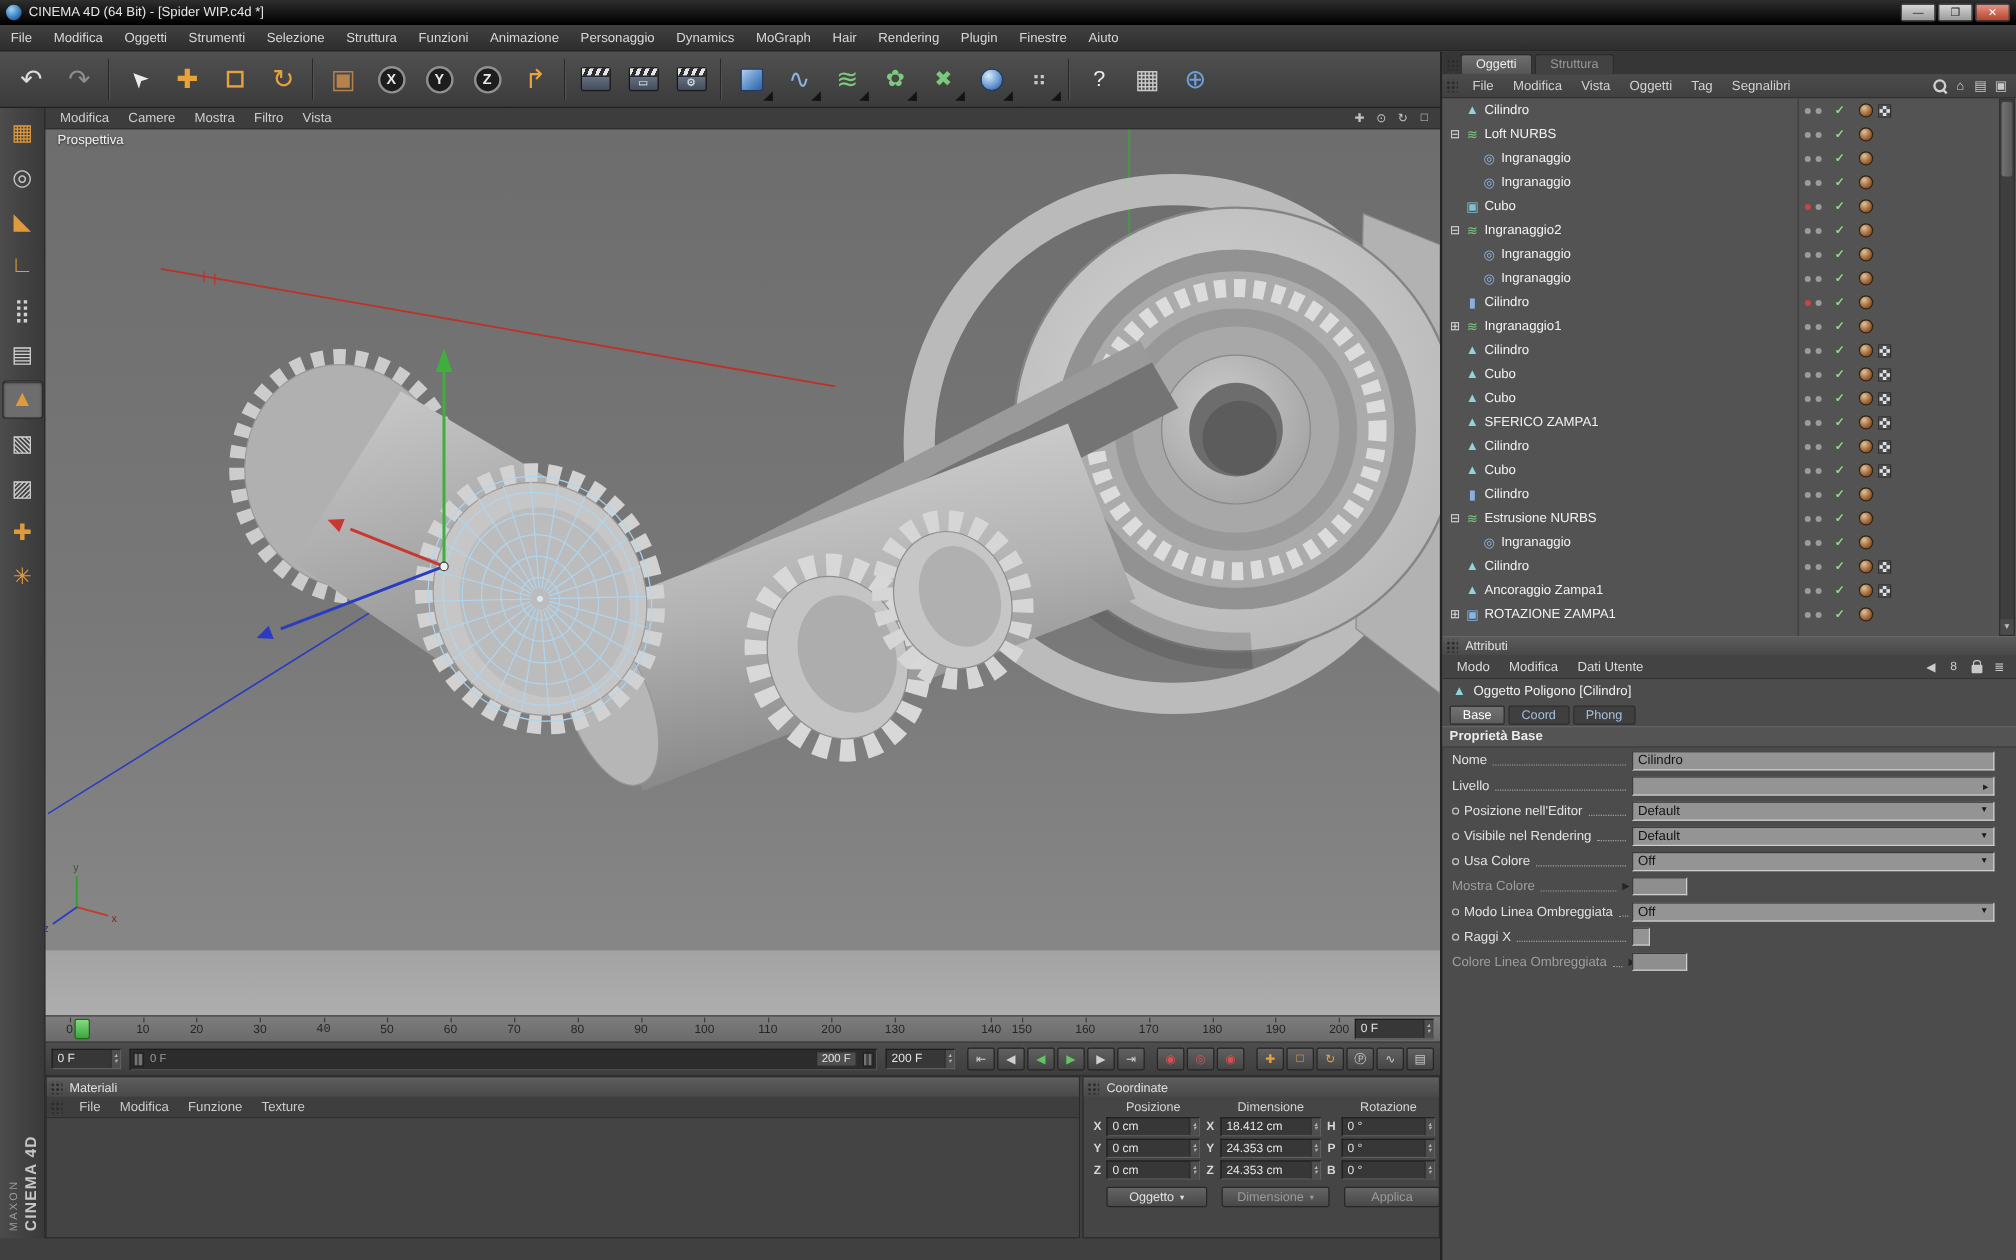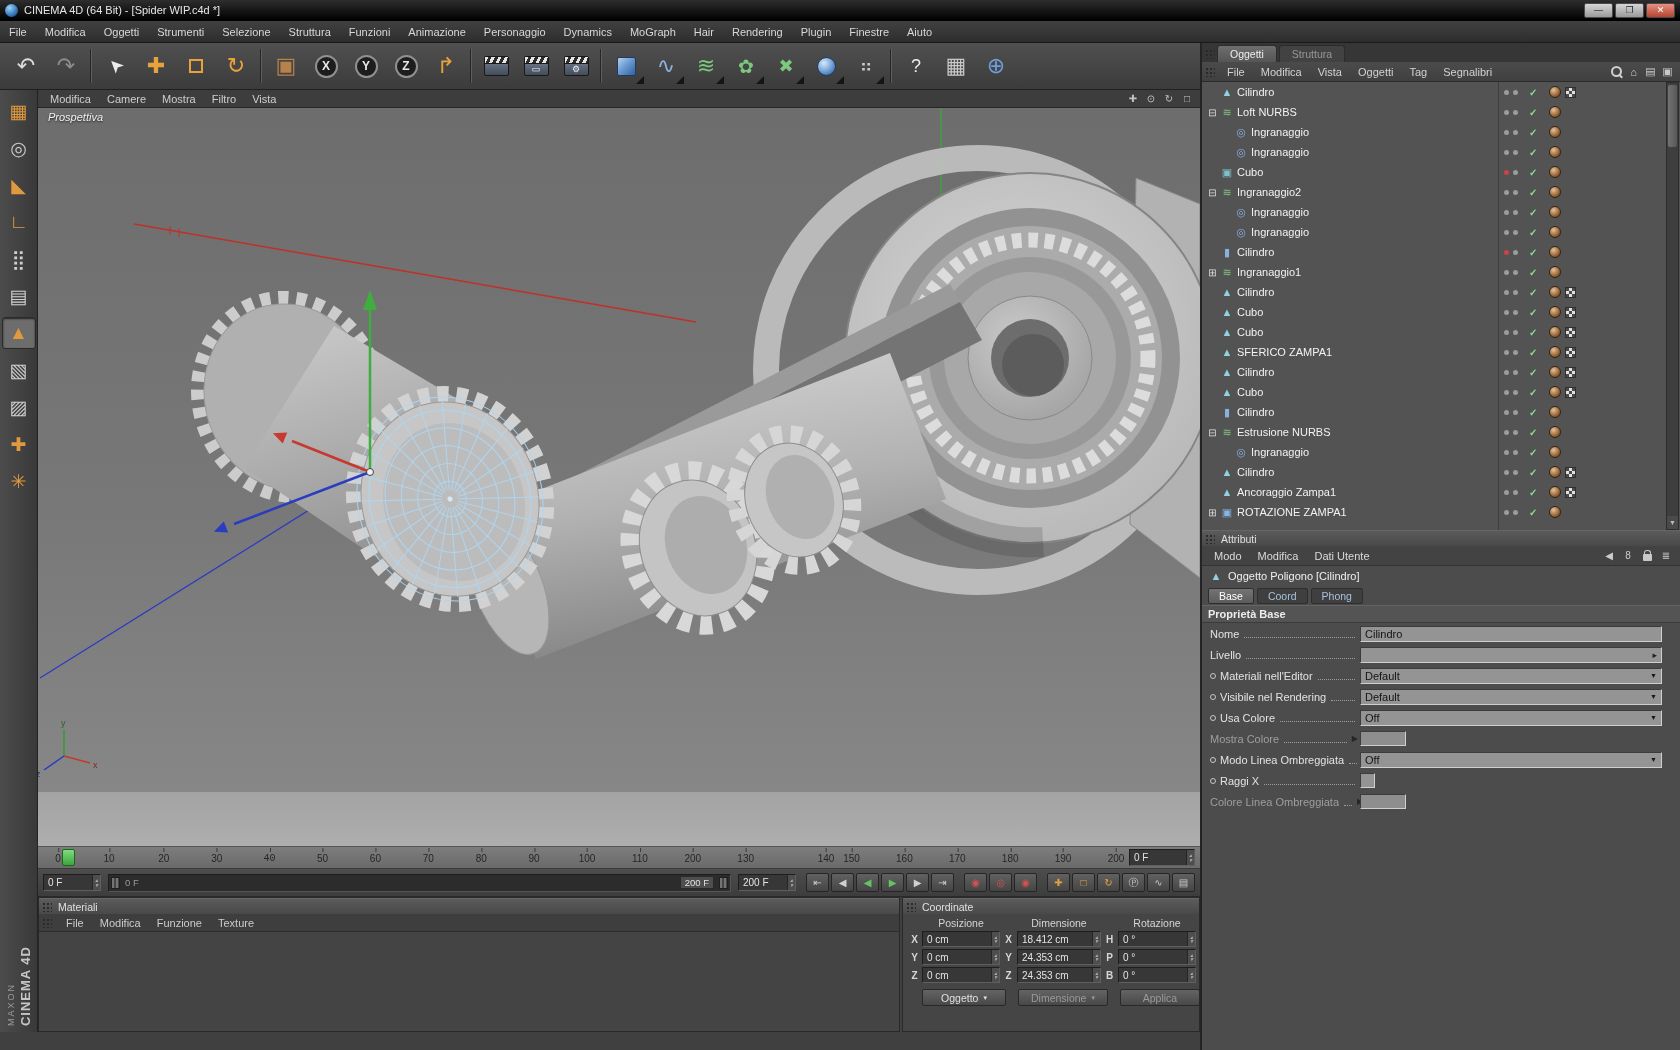--- a/index.html
+++ b/index.html
@@ -56,21 +56,21 @@
   .brand-maxon{font-size:9px;color:#9c9c9c;letter-spacing:2px;}
   .brand-product{font-size:13px;font-weight:bold;color:#c6c6c6;letter-spacing:1px;}
 
   
   .viewport{position:absolute;left:38px;top:90px;width:1162px;height:756px;}
   .vp-menu{height:18px;background:#3d3d3d;border-bottom:1px solid #262626;display:flex;align-items:center;padding:0 4px;}
   .vp-menu .menu-item{padding:1px 8px;font-size:11px;color:#cecece;}
   .vicon{width:18px;height:15px;display:flex;align-items:center;justify-content:center;color:#c2c2c2;font-size:10px;}
   .vp-canvas{position:relative;width:1162px;height:738px;background:#777;}
   .vp-canvas svg{position:absolute;left:0;top:0;}
-  .vp-label{position:absolute;left:10px;top:3px;color:#f2f2f2;font-size:11px;text-shadow:0 1px 2px rgba(0,0,0,.7);font-style:italic;}
+  .vp-label{position:absolute;left:10px;top:3px;color:#f2f2f2;font-size:11px;text-shadow:0 1px 2px rgba(0,0,0,.7);}
 
   
   .ruler{position:absolute;left:38px;top:846px;width:1162px;height:23px;background:linear-gradient(#7d7d7d,#6a6a6a);
          border-top:1px solid #555;border-bottom:1px solid #3a3a3a;}
   .tick{position:absolute;top:6px;transform:translateX(-50%);font-size:10px;color:#262626;}
   .tick::before{content:"";position:absolute;left:50%;top:-5px;width:1px;height:4px;background:#3c3c3c;}
   .playhead{position:absolute;left:24px;top:2px;width:13px;height:17px;background:linear-gradient(#7fdc7f,#3da43d);
             border:1px solid #1d661d;border-radius:2px;}
   .dfield{background:#373737;border:1px solid;border-color:#1e1e1e #5f5f5f #5f5f5f #1e1e1e;color:#e4e4e4;
           font-size:10px;display:flex;align-items:center;padding:0 0 0 4px;height:17px;}
@@ -467,21 +467,21 @@
           <text x="-28" y="21" fill="#22307e">z</text>
         </g>
       </svg>
       <div class="vp-label">Prospettiva</div>
     </div>
   </div>
 
   <div class="ruler">
     <div id="ruler-ticks">
         <span class="tick" style="left: 20px;">0</span>
-        <span class="tick" style="left: 71px;">10</span>
+        <span class="tick" style="left: 81px;">10</span>
         <span class="tick" style="left: 125.8px;">20</span>
         <span class="tick" style="left: 178.7px;">30</span>
         <span class="tick" style="left: 231.6px; font-family: Liberation Mono, monospace;">40</span>
         <span class="tick" style="left: 284.5px;">50</span>
         <span class="tick" style="left: 337.4px;">60</span>
         <span class="tick" style="left: 390.3px;">70</span>
         <span class="tick" style="left: 443.2px;">80</span>
         <span class="tick" style="left: 496.1px;">90</span>
         <span class="tick" style="left: 549px;">100</span>
         <span class="tick" style="left: 601.9px;">110</span>
@@ -1070,21 +1070,21 @@
           </div>
           <div class="actl">
             <div class="afield">
               <span class="lvarrow">▸</span>
             </div>
           </div>
         </div>
         <div class="arow">
           <div class="alabel">
             <i class="adot"></i>
-            <span class="alt">Materiali nell'Editor</span>
+            <span class="alt">Posizione nell'Editor</span>
             <span class="leader"></span>
           </div>
           <div class="actl">
             <div class="adrop">
               <span>Default</span>
               <span class="advarr">▼</span>
             </div>
           </div>
         </div>
         <div class="arow">

